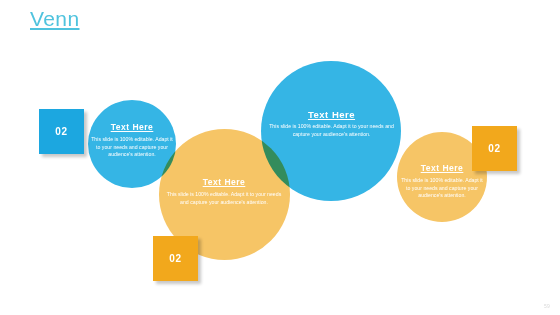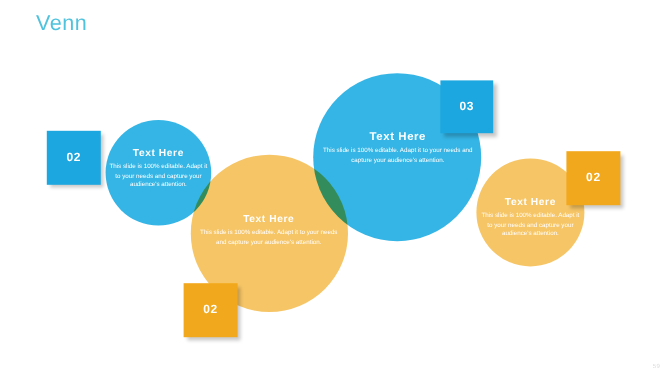--- a/index.html
+++ b/index.html
@@ -21,26 +21,27 @@
     height: 315px;
     background: #ffffff;
     overflow: hidden;
   }
 
   
   #slide-title {
     position: absolute;
     left: 30px;
     top: 7px;
-    font-size: 18px;
+    font-size: 21px;
     font-weight: 400;
     letter-spacing: 0.4px;
     color: #4FC3DE;
     line-height: 24px;
     white-space: nowrap;
+    text-decoration: underline;
   }
 
   
   #venn-stage {
     position: absolute;
     left: 0;
     top: 0;
     width: 560px;
     height: 315px;
   }
@@ -65,20 +66,21 @@
     text-align: center;
     color: #ffffff;
     pointer-events: none;
   }
   .circle-heading {
     font-size: 9px;
     font-weight: 700;
     letter-spacing: 0.5px;
     margin: 0 0 3px 0;
     line-height: 11px;
+    text-decoration: underline;
   }
   .circle-body {
     font-size: 5.2px;
     font-weight: 400;
     line-height: 7.5px;
     margin: 0;
   }
 
   #text-1 { left: 90px;  top: 122px; width: 84px; }
   #text-1 .circle-heading { font-size: 8.5px; }
@@ -148,20 +150,19 @@
       <p class="circle-body">This slide is 100% editable. Adapt it to your needs and capture your audience's attention.</p>
     </div>
 
     <div class="circle-text" id="text-4">
       <p class="circle-heading">Text Here</p>
       <p class="circle-body">This slide is 100% editable. Adapt it to your needs and capture your audience's attention.</p>
     </div>
 
     <div class="badge blue" id="badge-01">02</div>
     <div class="badge amber" id="badge-02">02</div>
-    <div class="badge blue" id="badge-03">03</div>
     <div class="badge amber" id="badge-04">02</div>
 
   </div>
 
   <div id="page-number">59</div>
 
 </div>
 
 </body></html>

